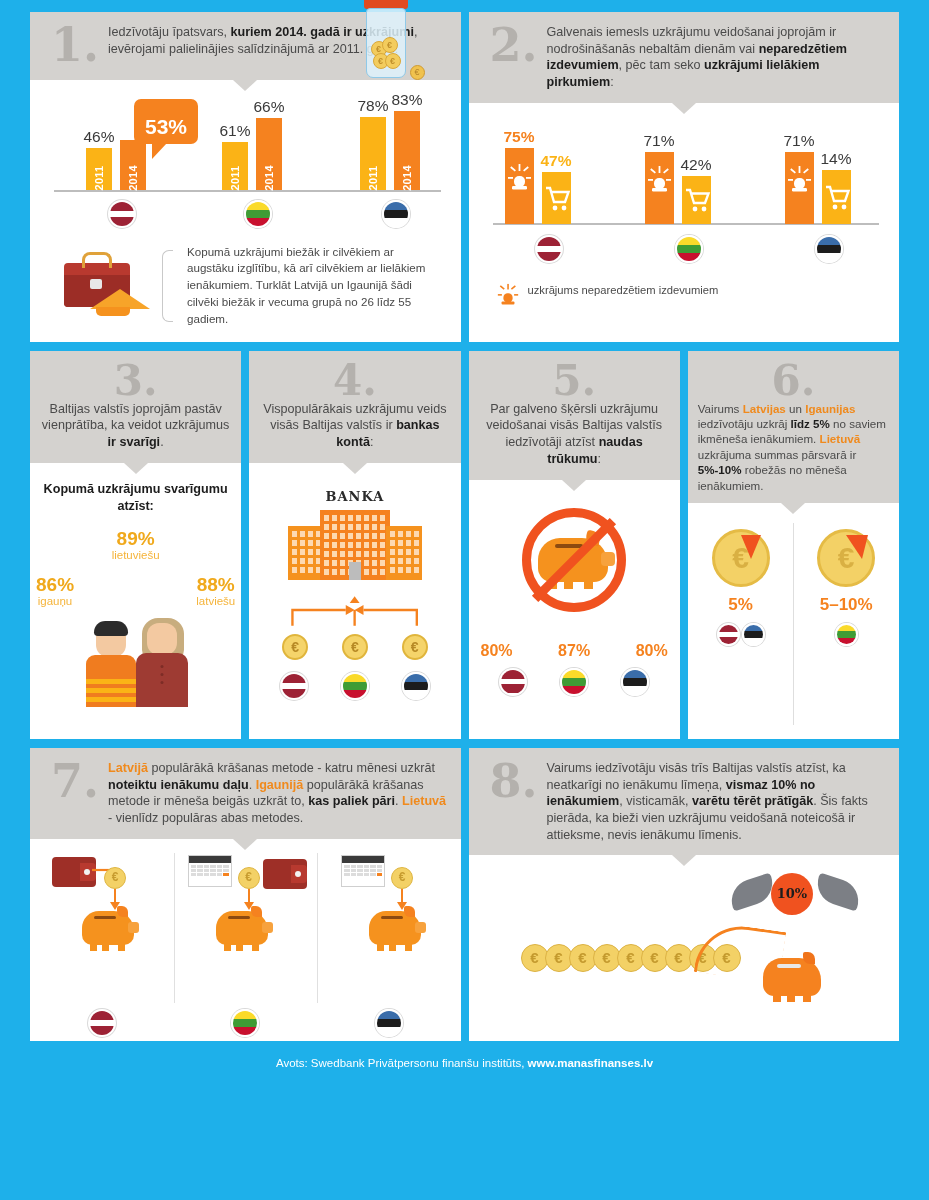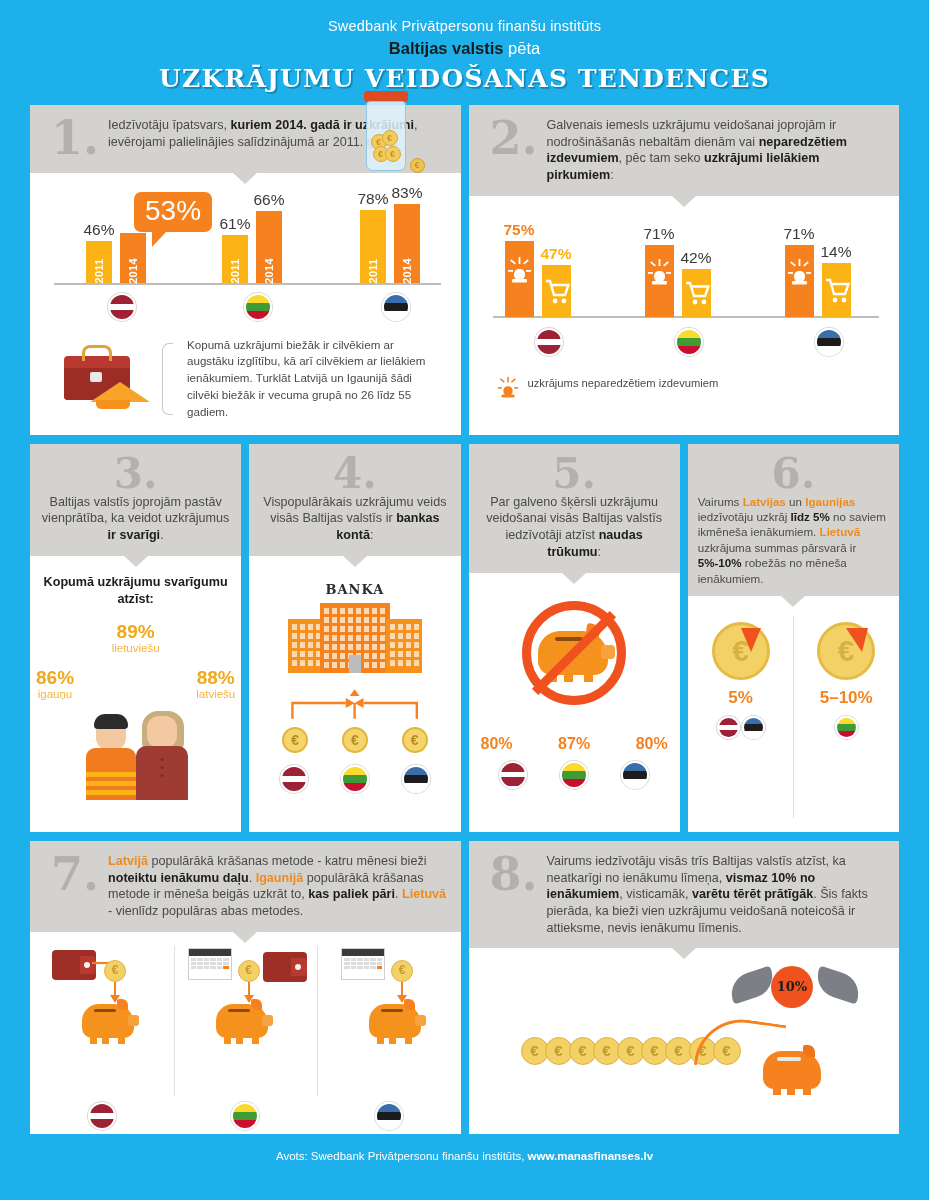--- a/index.html
+++ b/index.html
@@ -85,22 +85,22 @@
     font-size:15.5px; color:#3a3a3a; white-space:nowrap;
   }
   .bar.y11 { background:#fbb316; }
   .bar.y14 { background:#f5821f; }
   .bar.alarm { background:#f5821f; }
   .bar.cart { background:#fbb316; }
   .bar .top.or { color:#f5821f; font-weight:bold; }
   .bar .top.ye { color:#fbb316; font-weight:bold; }
 
   .callout {
-    position:absolute; background:#f5821f; color:#fff; font-size:28px; font-weight:normal;
-    padding:4px 11px 6px; border-radius:7px; line-height:1.1;
+    position:absolute; background:#f5821f; color:#fff; font-size:21px; font-weight:bold;
+    padding:16px 11px 6px; border-radius:7px; line-height:1.1;
   }
   .callout:after {
     content:""; position:absolute; left:18px; bottom:-15px;
     border-left:0 solid transparent; border-right:15px solid transparent;
     border-top:16px solid #f5821f;
   }
 
   .flags { position:absolute; bottom:6px; left:24px; right:20px; height:34px; }
   .flag {
     position:absolute; width:28px; height:28px; border-radius:50%; overflow:hidden;
@@ -243,27 +243,20 @@
 
   
   .footer { text-align:center; color:#ffffff; font-size:11.5px; padding-top:16px; }
   .footer b { font-weight:bold; }
 </style>
 </head>
 <body>
 
 <div class="page">
 
-  <div class="header">
-    <div class="hdr-line1">Swedbank Privātpersonu finanšu institūts</div>
-    <div class="hdr-line2">
-      <b>Baltijas valstis</b><span class="light"> pēta</span>
-    </div>
-    <div class="hdr-title">UZKRĀJUMU VEIDOŠANAS TENDENCES</div>
-  </div>
 
   <div class="row row1">
 
     <div class="card c-half">
       <div class="cap">
         <div class="num">1.</div>
         <div class="captext"><span>Iedzīvotāju īpatsvars, </span><b>kuriem 2014. gadā ir uzkrājumi</b><span>, ievērojami palielinājies salīdzinājumā ar 2011. gadu:</span></div>
         <div class="jar-wrap">
           <div class="jar-lid"></div>
           <div class="jar-glass">
@@ -762,21 +755,21 @@
         </div>
       </div>
     </div>
   </div>
 
   <div class="row row3">
 
     <div class="card c-half">
       <div class="cap">
         <div class="num">7.</div>
-        <div class="captext"><span class="or">Latvijā</span><span> populārākā krāšanas metode - katru mēnesi bieži </span><b>noteiktu ienākumu daļu</b><span>. </span><span class="or">Igaunijā</span><span> populārākā krāšanas metode ir mēneša beigās uzkrāt to, </span><b>kas paliek pāri</b><span>. </span><span class="or">Lietuvā</span><span> - vienlīdz populāras abas metodes.</span></div>
+        <div class="captext"><span class="or">Latvijā</span><span> populārākā krāšanas metode - katru mēnesi uzkrāt </span><b>noteiktu ienākumu daļu</b><span>. </span><span class="or">Igaunijā</span><span> populārākā krāšanas metode ir mēneša beigās uzkrāt to, </span><b>kas paliek pāri</b><span>. </span><span class="or">Lietuvā</span><span> - vienlīdz populāras abas metodes.</span></div>
       </div>
       <div class="body">
         <div class="p7-body">
 
           <div class="p7-col">
             <div class="wallet" style="left:22px; top:8px;">
               <div class="flap"></div>
                 <div class="dot"></div>
             </div>
             <svg style="position:absolute; left:62px; top:16px;" width="28" height="10" viewBox="0 0 28 10">

